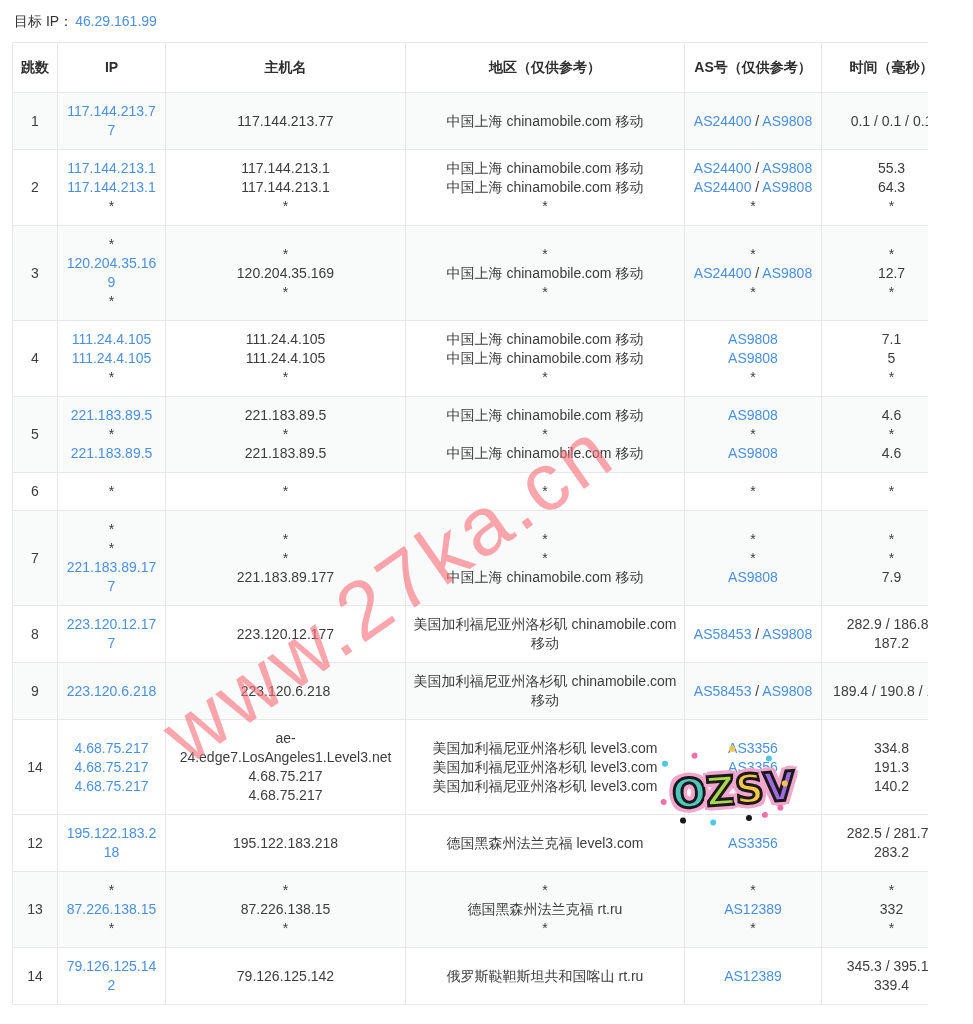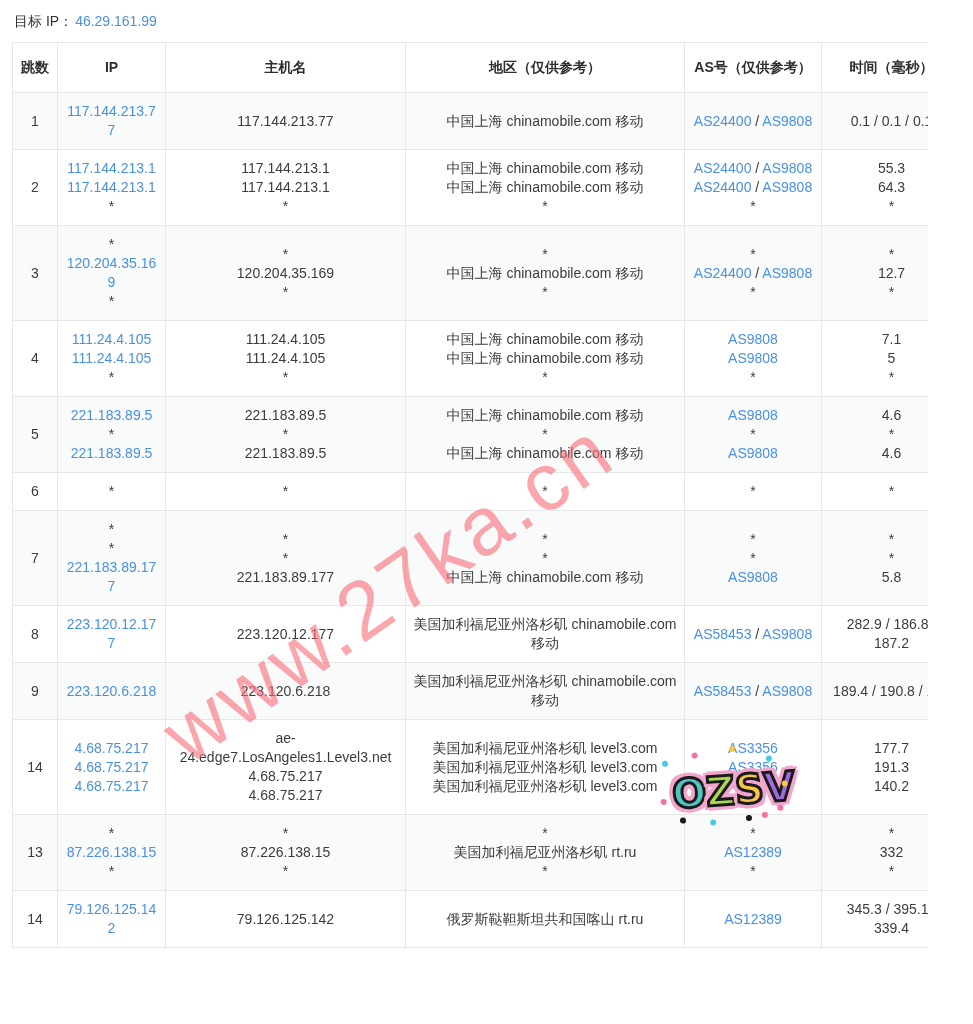--- a/index.html
+++ b/index.html
@@ -293,21 +293,21 @@
             <div class="line">中国上海 chinamobile.com 移动</div>
           </td>
           <td>
             <div class="line">*</div>
             <div class="line">*</div>
             <div class="line"><a class="cell-link" href="#">AS9808</a></div>
           </td>
           <td>
             <div class="line">*</div>
             <div class="line">*</div>
-            <div class="line">5.8</div>
+            <div class="line">7.9</div>
           </td>
         </tr>
         <tr class="even">
           <td class="hop-col">8</td>
           <td>
             <div class="line"><a class="cell-link" href="#">223.120.12.177</a></div>
           </td>
           <td>
             <div class="line">223.120.12.177</div>
           </td>
@@ -355,40 +355,58 @@
             <div class="line">美国加利福尼亚州洛杉矶 level3.com</div>
             <div class="line">美国加利福尼亚州洛杉矶 level3.com</div>
             <div class="line">美国加利福尼亚州洛杉矶 level3.com</div>
           </td>
           <td>
             <div class="line"><a class="cell-link" href="#">AS3356</a></div>
             <div class="line"><a class="cell-link" href="#">AS3356</a></div>
             <div class="line"><a class="cell-link" href="#">AS3356</a></div>
           </td>
           <td>
-            <div class="line">177.7</div>
+            <div class="line">334.8</div>
             <div class="line">191.3</div>
             <div class="line">140.2</div>
           </td>
         </tr>
+        <tr class="even">
+          <td class="hop-col">12</td>
+          <td>
+            <div class="line"><a class="cell-link" href="#">195.122.183.218</a></div>
+          </td>
+          <td>
+            <div class="line">195.122.183.218</div>
+          </td>
+          <td>
+            <div class="line">德国黑森州法兰克福 level3.com</div>
+          </td>
+          <td>
+            <div class="line"><a class="cell-link" href="#">AS3356</a></div>
+          </td>
+          <td>
+            <div class="line">282.5 / 281.7 / 283.2</div>
+          </td>
+        </tr>
         <tr class="odd">
           <td class="hop-col">13</td>
           <td>
             <div class="line">*</div>
             <div class="line"><a class="cell-link" href="#">87.226.138.15</a></div>
             <div class="line">*</div>
           </td>
           <td>
             <div class="line">*</div>
             <div class="line">87.226.138.15</div>
             <div class="line">*</div>
           </td>
           <td>
             <div class="line">*</div>
-            <div class="line">美国加利福尼亚州洛杉矶 rt.ru</div>
+            <div class="line">德国黑森州法兰克福 rt.ru</div>
             <div class="line">*</div>
           </td>
           <td>
             <div class="line">*</div>
             <div class="line"><a class="cell-link" href="#">AS12389</a></div>
             <div class="line">*</div>
           </td>
           <td>
             <div class="line">*</div>
             <div class="line">332</div>

